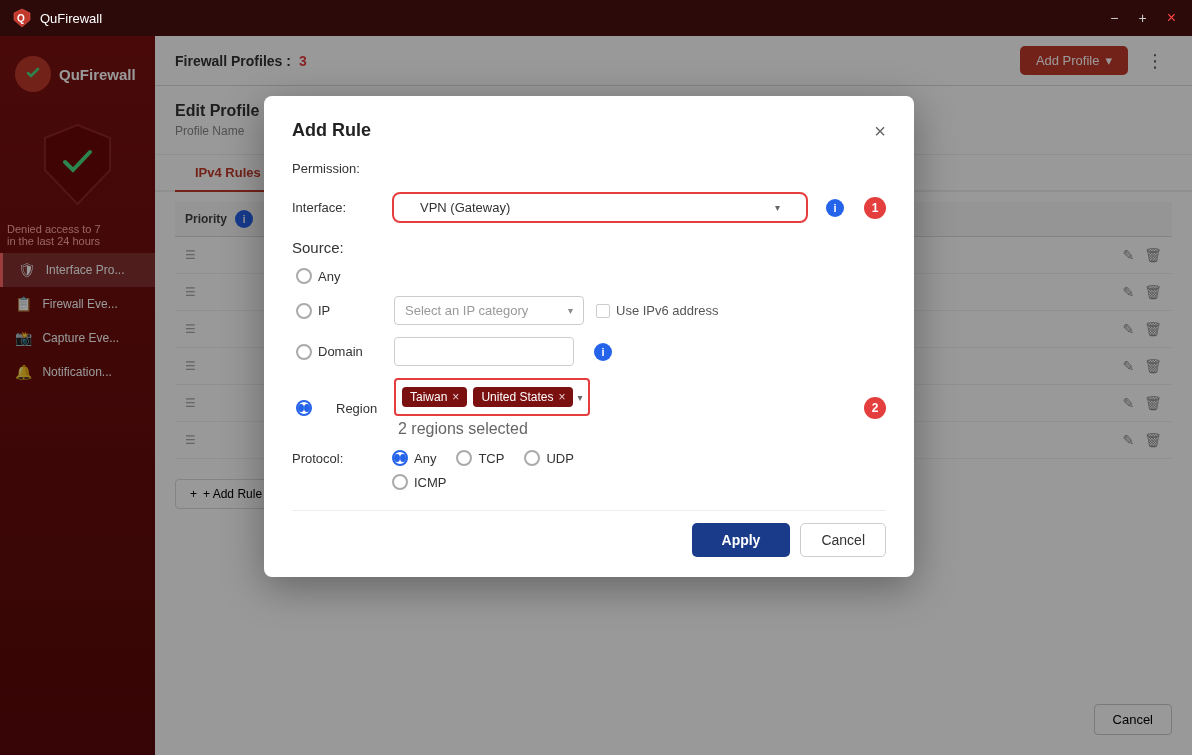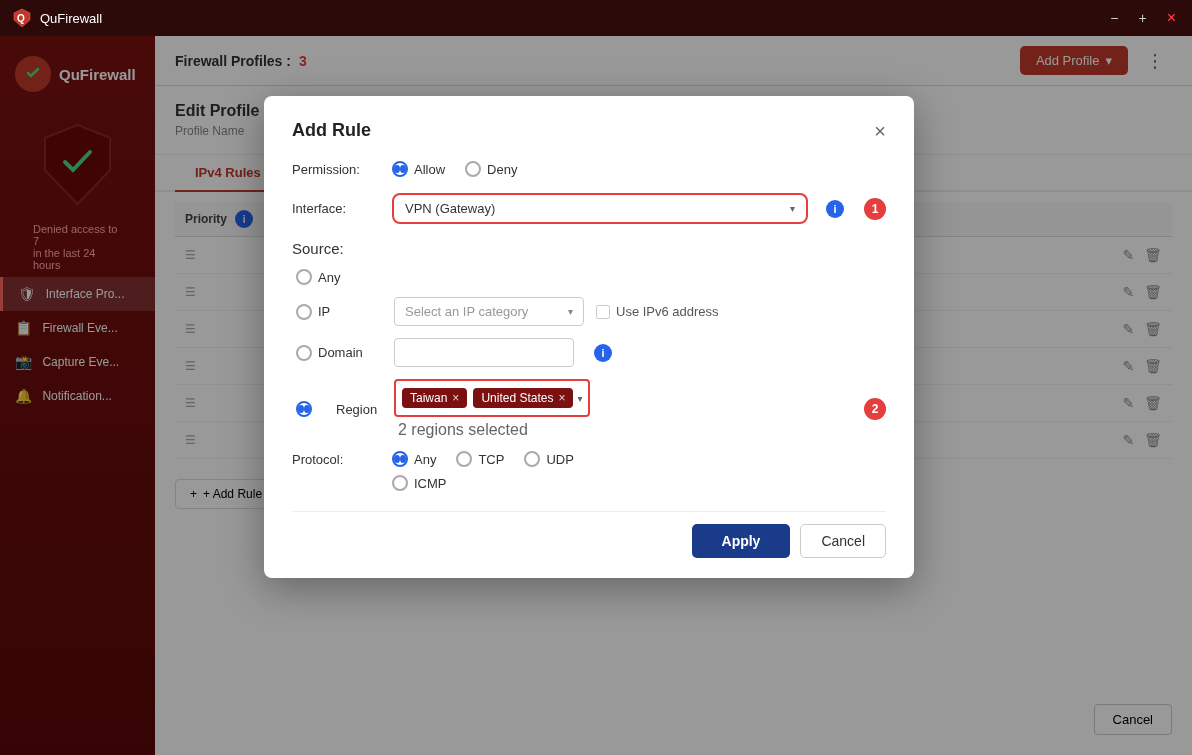--- a/index.html
+++ b/index.html
@@ -100,21 +100,21 @@
 
     .shield-container {
       display: flex;
       justify-content: center;
       padding: 10px;
     }
 
     .sidebar-section-label {
       color: #ffaaaa;
       font-size: 11px;
-      padding: 6px 33px;
+      padding: 6px 7px;
     }
     .sidebar-item {
       display: flex;
       align-items: center;
       gap: 10px;
       padding: 9px 15px;
       color: #fff;
       font-size: 12px;
       cursor: pointer;
     }
@@ -275,21 +275,21 @@
       width: 8px;
       height: 8px;
       border-radius: 50%;
       background: #2563eb;
     }
 
     
     .interface-row {
       border: 2px solid #e53e3e;
       border-radius: 8px;
-      padding: 6px 11px;
+      padding: 6px 26px;
       display: flex;
       align-items: center;
       flex: 1;
       position: relative;
     }
     .interface-select {
       flex: 1;
       border: none;
       outline: none;
       font-size: 13px;
@@ -728,34 +728,20 @@
 
     <div class="add-rule-dialog">
 
       <div class="dialog-header">
         <span class="dialog-title">Add Rule</span>
         <button class="dialog-close">×</button>
       </div>
 
       <div class="form-row">
         <div class="form-label">Permission:</div>
-        <div class="form-content">
-          <div class="radio-group">
-            <label class="radio-option">
-              <div class="radio-circle selected">
-                <span style="width:8px;height:8px;border-radius:50%;background:#2563eb;display:block;"></span>
-              </div>
-              <span>Allow</span>
-            </label>
-            <label class="radio-option">
-              <div class="radio-circle"></div>
-              <span>Deny</span>
-            </label>
-          </div>
-        </div>
       </div>
 
       <div class="form-row">
         <div class="form-label">Interface:</div>
         <div style="flex:1;display:flex;align-items:center;gap:10px;">
           <div class="interface-row">
             <select class="interface-select">
               <option>VPN (Gateway)</option>
             </select>
             <span class="dropdown-arrow">▾</span>

